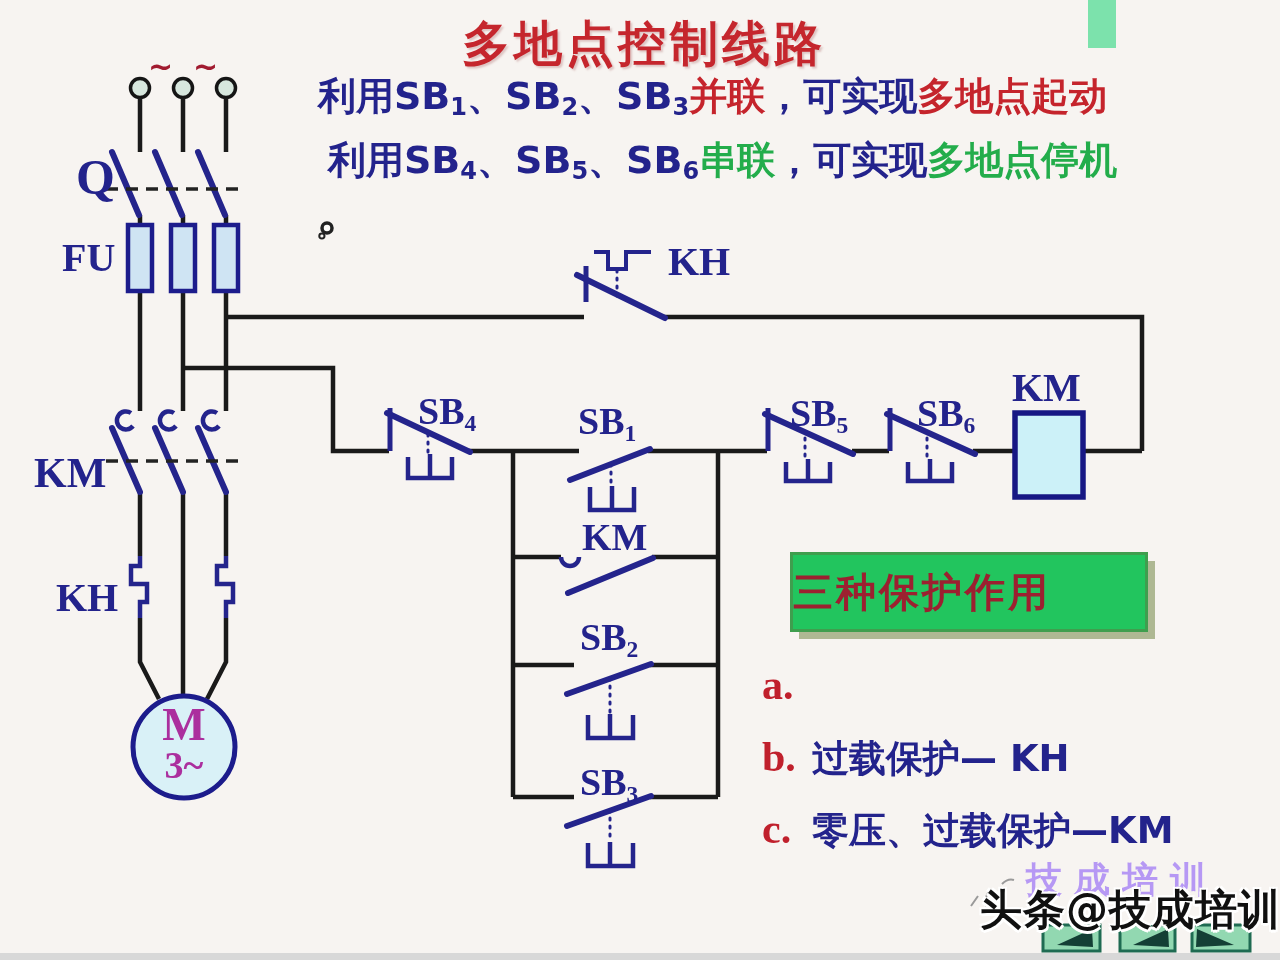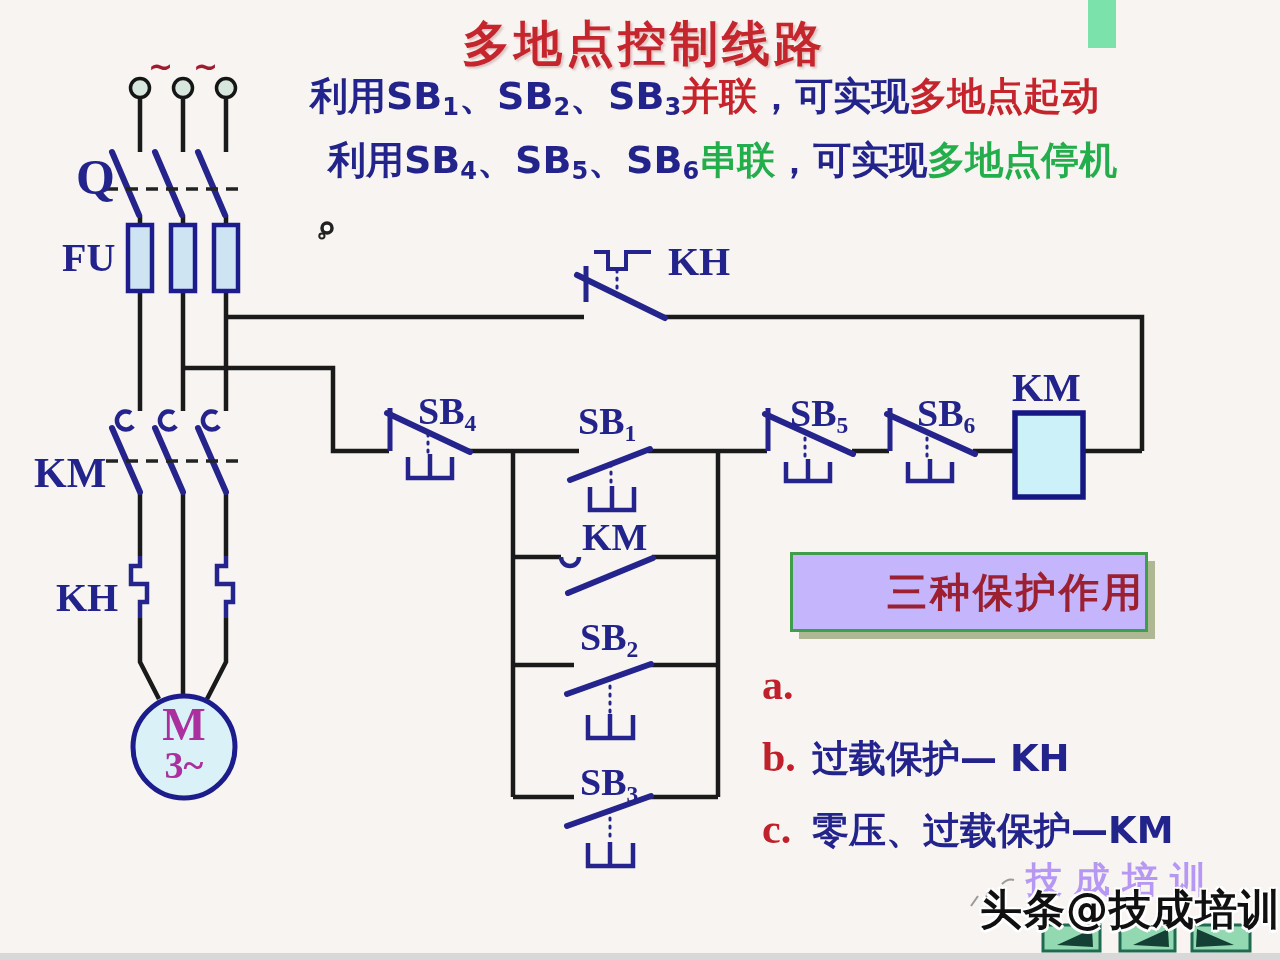--- a/index.html
+++ b/index.html
@@ -16,23 +16,23 @@
   .c-navy{color:#23238c;} .c-red{color:#c5242c;} .c-green{color:#23ad4b;}
   .lbl{position:absolute;z-index:3;font-family:"Liberation Serif",serif;
        font-weight:700;color:#23238c;white-space:nowrap;line-height:1;}
   .lbl sub{font-size:.62em;font-weight:700;vertical-align:-0.28em;}
   .motor-txt{position:absolute;z-index:3;width:100px;text-align:center;
        font-family:"Liberation Serif",serif;font-weight:700;color:#ab2f9e;line-height:1;}
   .tilde{position:absolute;z-index:3;color:#a11b30;font-weight:900;font-size:30px;line-height:1;}
   .stray{position:absolute;z-index:3;color:#222;font-size:28px;font-weight:700;}
   
   .pbox{position:absolute;left:790px;top:552px;width:352px;height:74px;z-index:3;
-        background:#c4b5fd;border:3px solid #3f9e4e;
+        background:#22c55e;border:3px solid #3f9e4e;
         box-shadow:8px 8px 0 -1px #aeb893;
-        display:flex;align-items:center;justify-content:flex-end;}
+        display:flex;align-items:center;justify-content:flex-start;}
   .pbox-title{font-size:40px;font-weight:900;color:#9c2030;letter-spacing:3px;white-space:nowrap;}
   .pitem-marker{position:absolute;z-index:3;font-family:"Liberation Serif",serif;
         font-weight:700;color:#c0202c;font-size:42px;line-height:1;}
   .pitem-text{position:absolute;z-index:3;font-weight:700;color:#23238c;
         font-size:37px;line-height:1;white-space:nowrap;}
   
   .wm-ghost{position:absolute;left:1026px;top:856px;z-index:2;font-size:36px;font-weight:700;
         color:#8b5cf6;letter-spacing:12px;opacity:.6;white-space:nowrap;}
   .wm-main{position:absolute;left:980px;top:882px;z-index:4;font-size:42px;font-weight:900;
         color:#101010;white-space:nowrap;letter-spacing:1px;
@@ -166,21 +166,21 @@
       <polygon points="1092,929 1057,945 1093,947" fill="#143f35"></polygon>
       <polygon points="1168,929 1133,945 1169,947" fill="#143f35"></polygon>
       <polygon points="1197,929 1234,945 1196,947" fill="#143f35"></polygon>
     </g>
 
     <path d="M990,890 q-8,10 -2,20 M978,896 l-7,10 M1002,884 q6,-6 12,-4" stroke="#9a9a9a" stroke-width="2" fill="none"></path>
   </svg>
 
   <div class="abs title" style="left:462px;top:12px;">多地点控制线路</div>
 
-  <div class="abs subtitle" style="left:310px;top:76px;text-align:right;"><span class="c-navy">利用</span><span class="c-navy">SB<sub>1</sub></span><span class="c-navy">、</span><span class="c-navy">SB<sub>2</sub></span><span class="c-navy">、</span><span class="c-navy">SB<sub>3</sub></span><span class="c-red">并联</span><span class="c-navy">，可实现</span><span class="c-red">多地点起动</span></div>
+  <div class="abs subtitle" style="left:318px;top:76px;text-align:right;"><span class="c-navy">利用</span><span class="c-navy">SB<sub>1</sub></span><span class="c-navy">、</span><span class="c-navy">SB<sub>2</sub></span><span class="c-navy">、</span><span class="c-navy">SB<sub>3</sub></span><span class="c-red">并联</span><span class="c-navy">，可实现</span><span class="c-red">多地点起动</span></div>
   <div class="abs subtitle" style="left:328px;top:140px;"><span class="c-navy">利用</span><span class="c-navy">SB<sub>4</sub></span><span class="c-navy">、</span><span class="c-navy">SB<sub>5</sub></span><span class="c-navy">、</span><span class="c-navy">SB<sub>6</sub></span><span class="c-green">串联</span><span class="c-navy">，可实现</span><span class="c-green">多地点停机</span></div>
   <div class="stray" style="left:316px;top:208px;">。</div>
 
   <span class="tilde" style="left:148px;top:52px;">~</span>
   <span class="tilde" style="left:193px;top:52px;">~</span>
 
   <div class="lbl" style="left:76px;top:152px;font-size:50px;">Q</div>
   <div class="lbl" style="left:62px;top:238px;font-size:40px;">FU</div>
   <div class="lbl" style="left:34px;top:452px;font-size:42px;">KM</div>
   <div class="lbl" style="left:56px;top:578px;font-size:40px;">KH</div>

